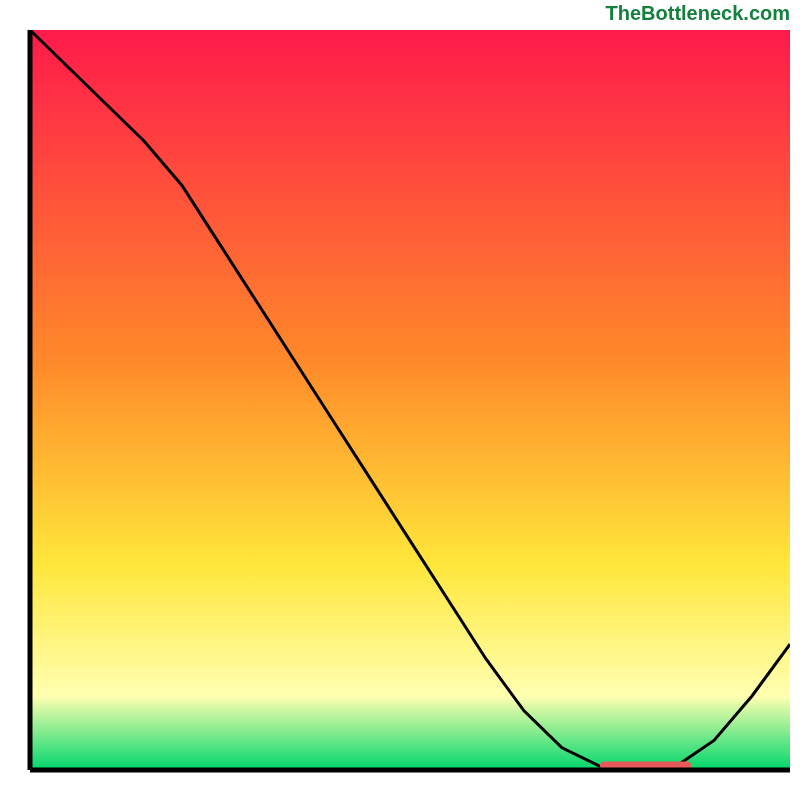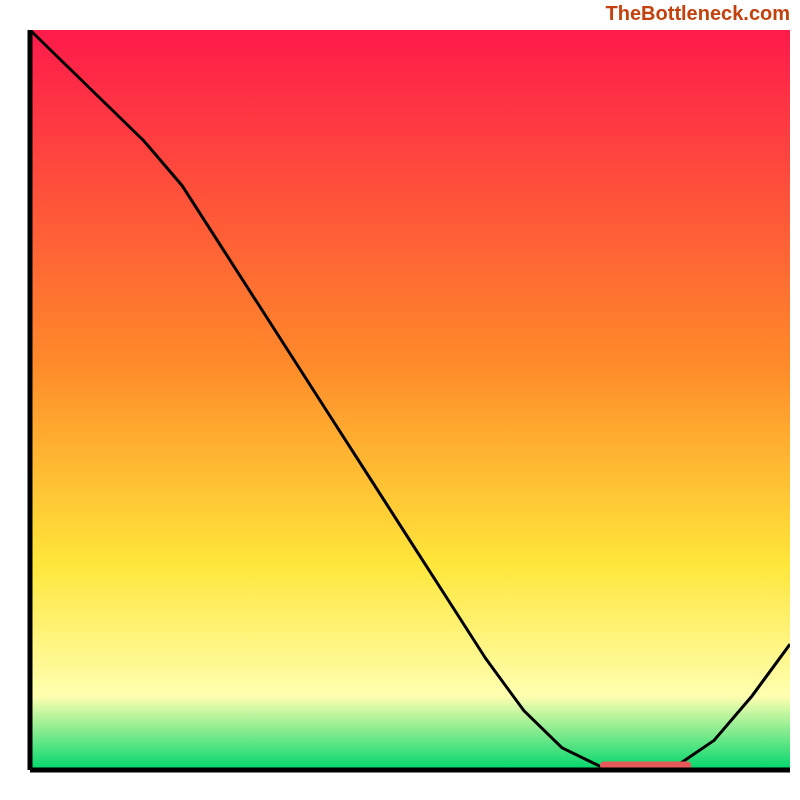--- a/index.html
+++ b/index.html
@@ -15,21 +15,21 @@
     position: relative;
     width: 800px;
     height: 800px;
   }
   .watermark {
     position: absolute;
     top: 2px;
     right: 10px;
     font-size: 20px;
     font-weight: bold;
-    color: #c2410c;
+    color: #15803d;
     letter-spacing: 0;
   }
   svg.chart {
     position: absolute;
     left: 0;
     top: 0;
     width: 800px;
     height: 800px;
   }
 </style>

